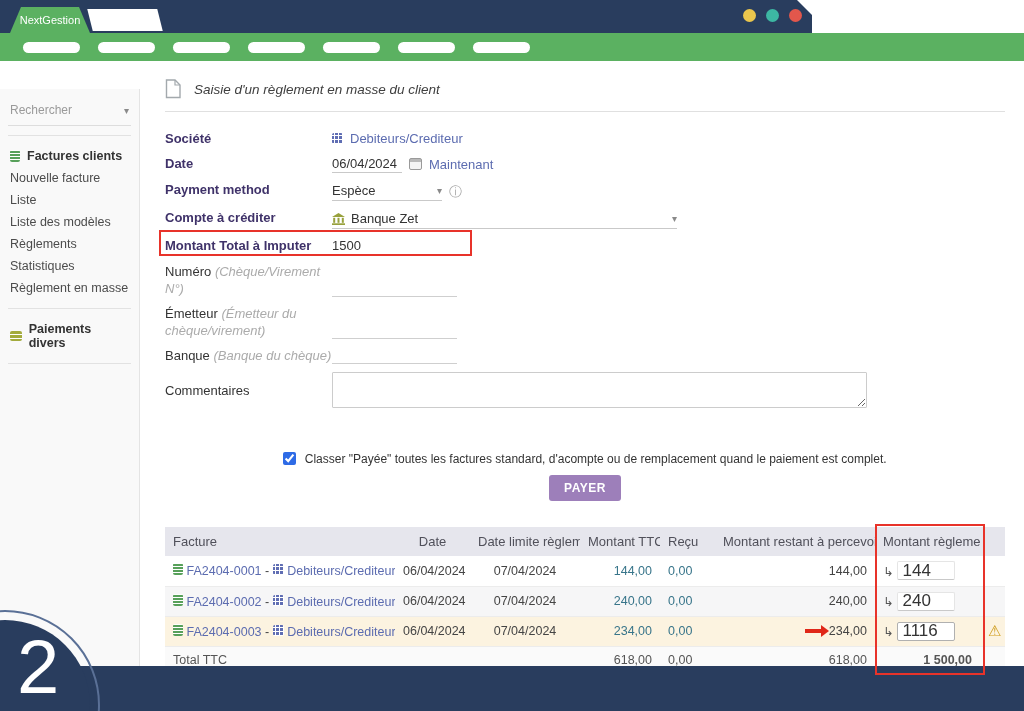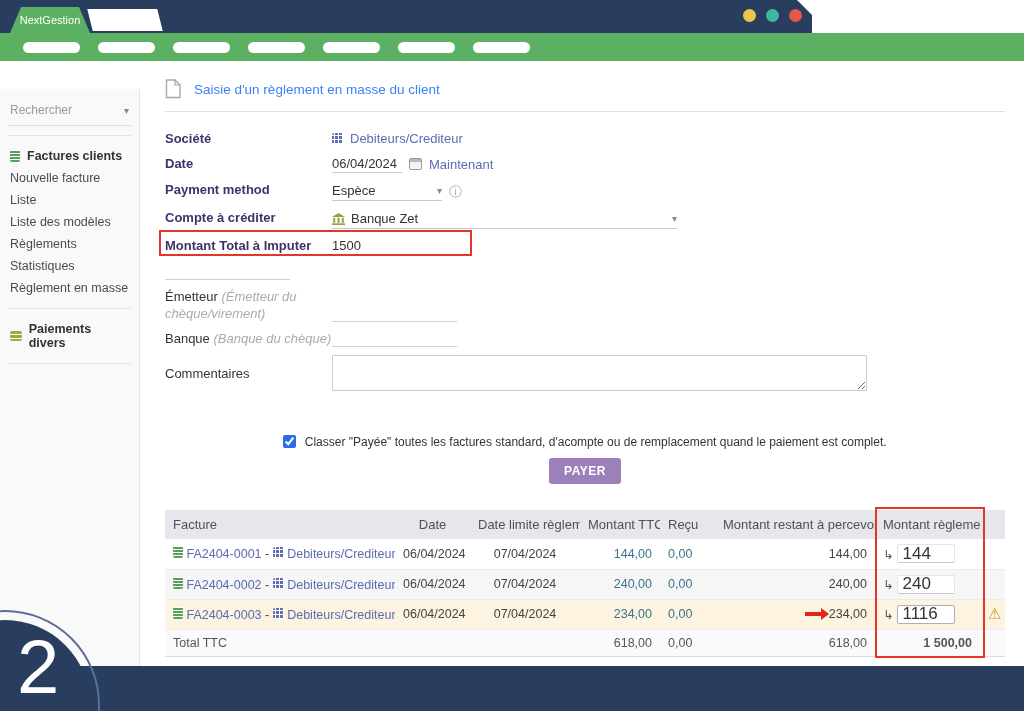--- a/index.html
+++ b/index.html
@@ -34,21 +34,21 @@
   .side-divider { border-top:1px solid #e2e2e2; margin:9px 0; }
   .side-header { display:flex; align-items:center; gap:7px; font-weight:bold; color:#333; font-size:12.5px; padding:4px 2px; }
   .side-item { padding:4px 2px; color:#4c4c4c; cursor:pointer; }
   .mini-doc { display:inline-block; width:10px; height:12px; border-radius:2px; background:#57a05a;
     background-image:linear-gradient(#fff 1px, transparent 1px); background-size:10px 3px; background-position:0 3px; }
   .mini-pay { display:inline-block; width:12px; height:10px; border-radius:2px; background:#a3ab3d;
     background-image:linear-gradient(#fff 1px, transparent 1px); background-size:12px 4px; background-position:0 3px; }
 
   
   .title-row { display:flex; align-items:center; gap:13px; padding-bottom:12px; border-bottom:1px solid #e0e0e0; }
-  .page-title { color:#3b82f6; font-size:13.5px; }
+  .page-title { color:#404040; font-size:13.5px;font-style:italic; }
 
   
   .form { margin-top:14px; font-size:13px; color:#333; }
   .frow { display:flex; align-items:flex-start; padding:4px 0; min-height:25px; position:relative; }
   .flabel { width:167px; flex-shrink:0; line-height:17px; }
   .flabel.req { font-weight:bold; color:#3f3269; }
   .fhint { font-style:italic; color:#ababab; font-weight:normal; }
   .fvalue { display:flex; align-items:center; gap:7px; line-height:17px; }
   .link { color:#5c6cb0; text-decoration:none; cursor:pointer; }
   .company-icon { display:inline-block; width:11px; height:11px; border-radius:2px; background:#5f6db3;
@@ -224,20 +224,24 @@
 
         <div class="frow">
           <div class="flabel req">Montant Total à Imputer</div>
           <div class="fvalue">
             <input class="inp" style="width: 133px; border-bottom-color: rgb(221, 221, 221);" value="1500">
           </div>
           <div class="ann-box" style="left:-6px;top:-3px;width:313px;height:26px"></div>
         </div>
 
         <div class="frow">
+          <div class="flabel">
+            <span>Numéro</span>
+            <span class="fhint">(Chèque/Virement N°)</span>
+          </div>
           <div class="fvalue" style="align-self:flex-end">
             <span class="empty-line"></span>
           </div>
         </div>
 
         <div class="frow">
           <div class="flabel">
             <span>Émetteur</span>
             <span class="fhint">(Émetteur du chèque/virement)</span>
           </div>

